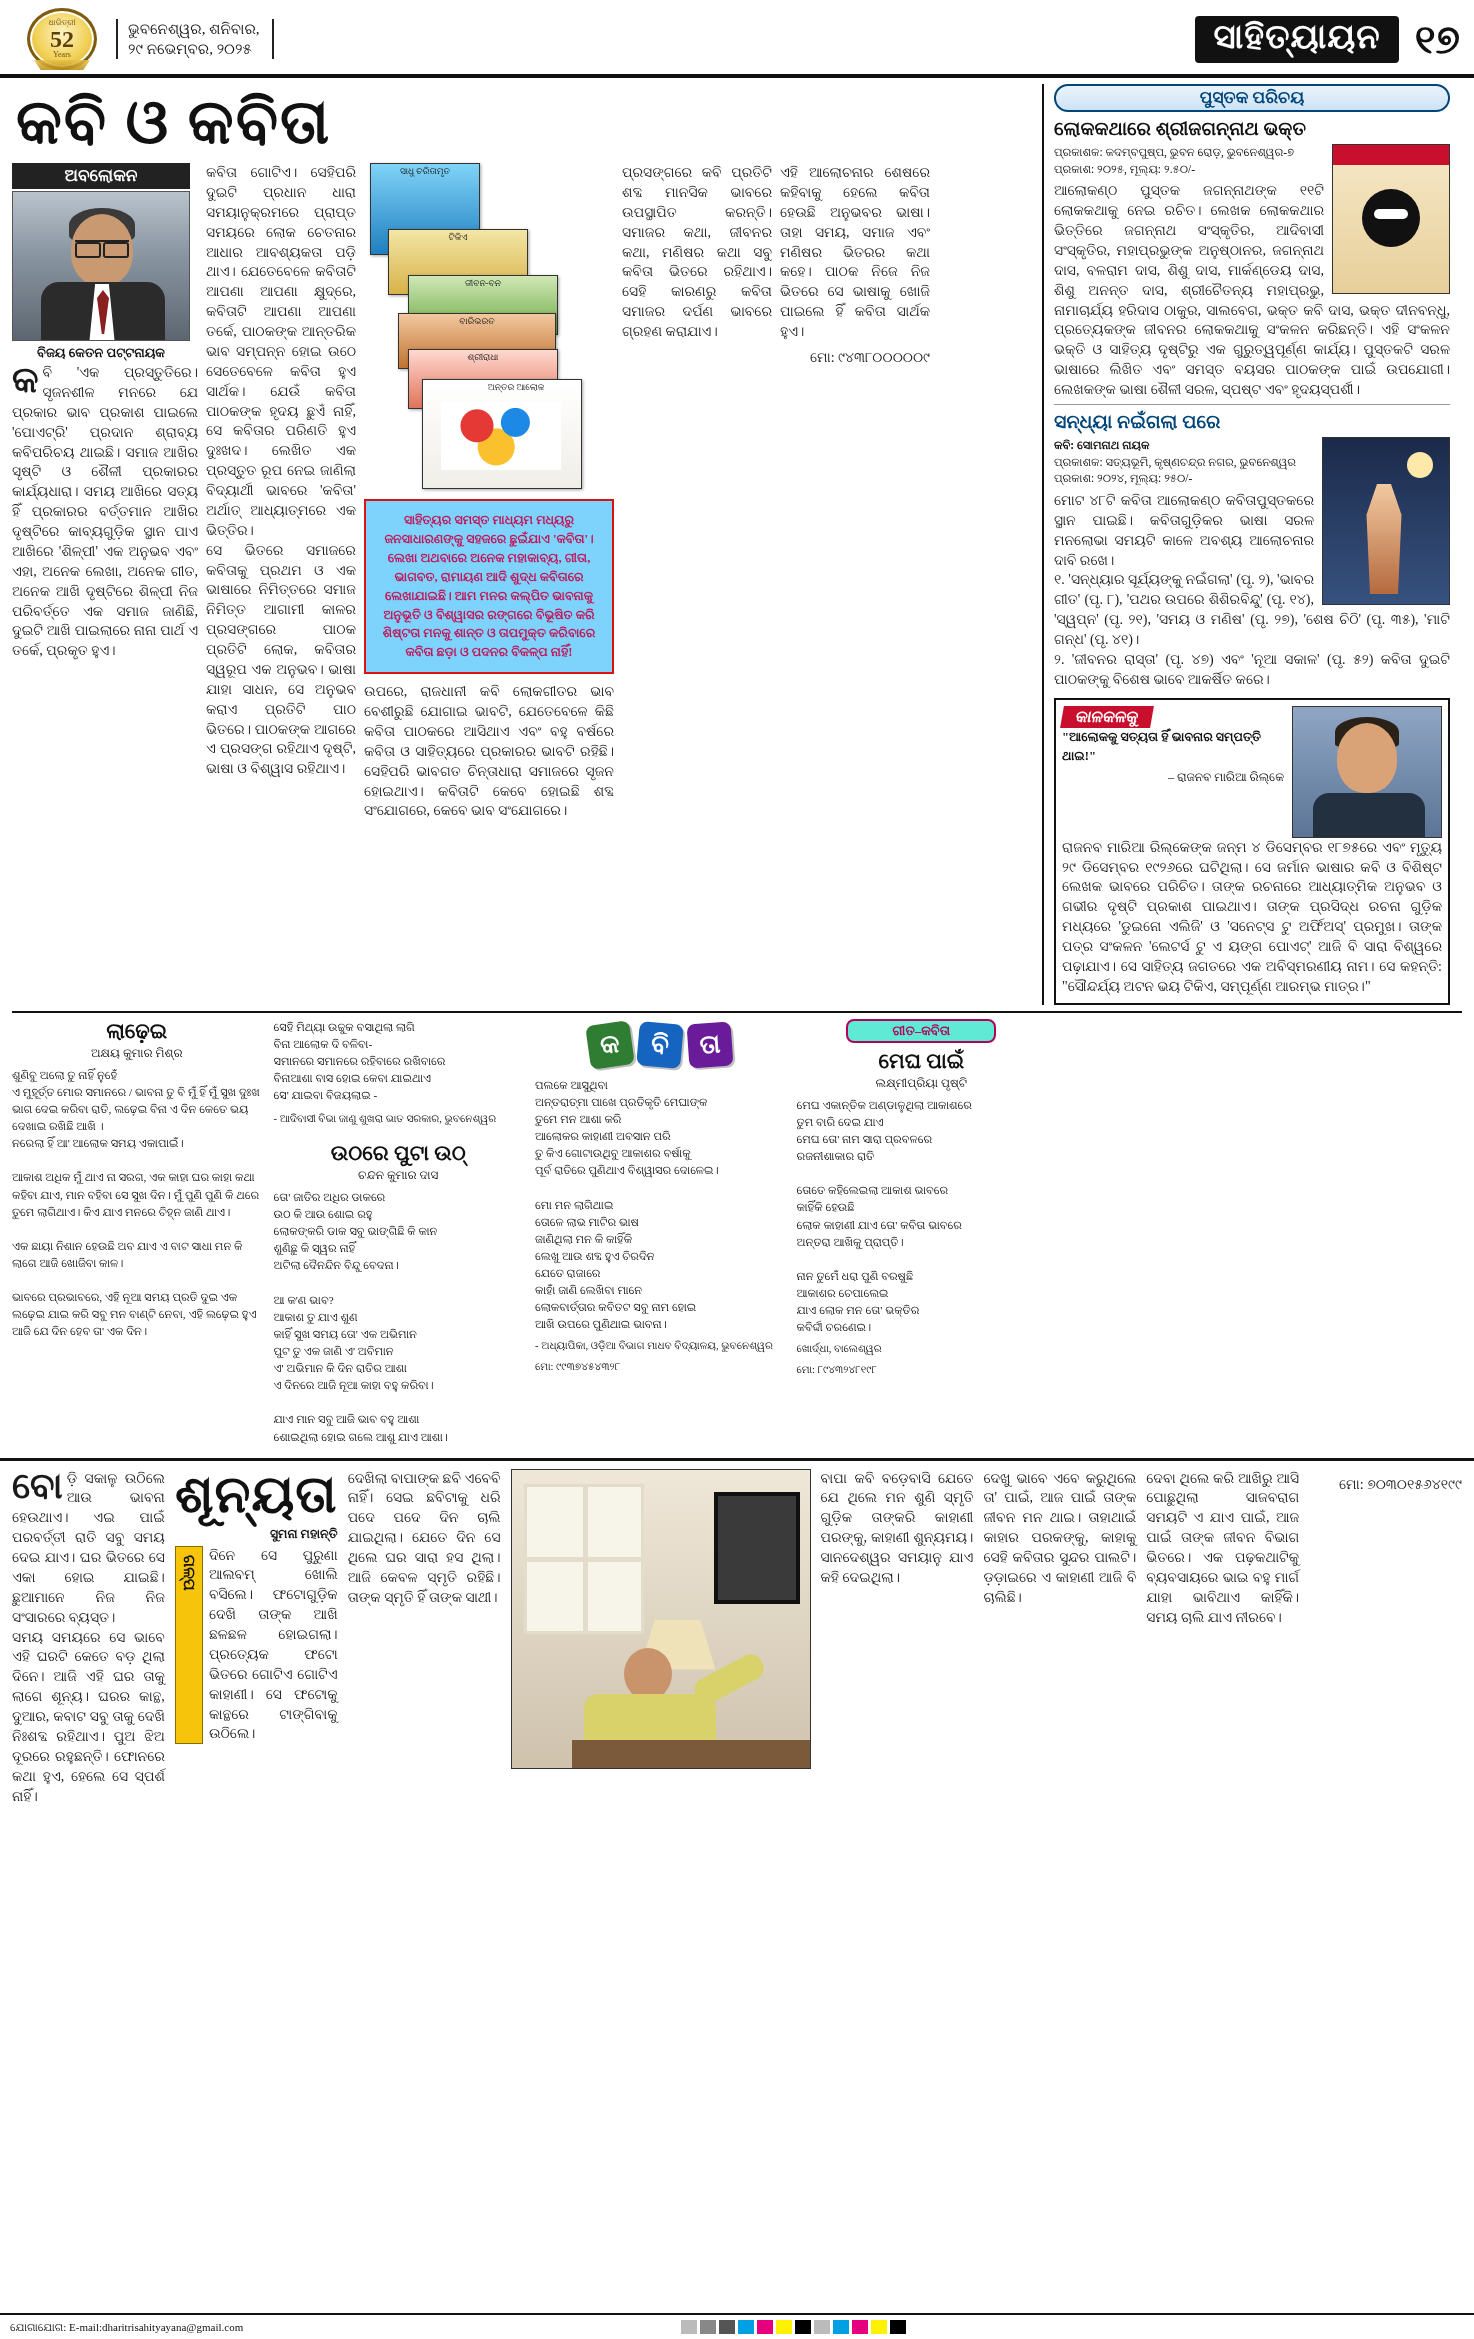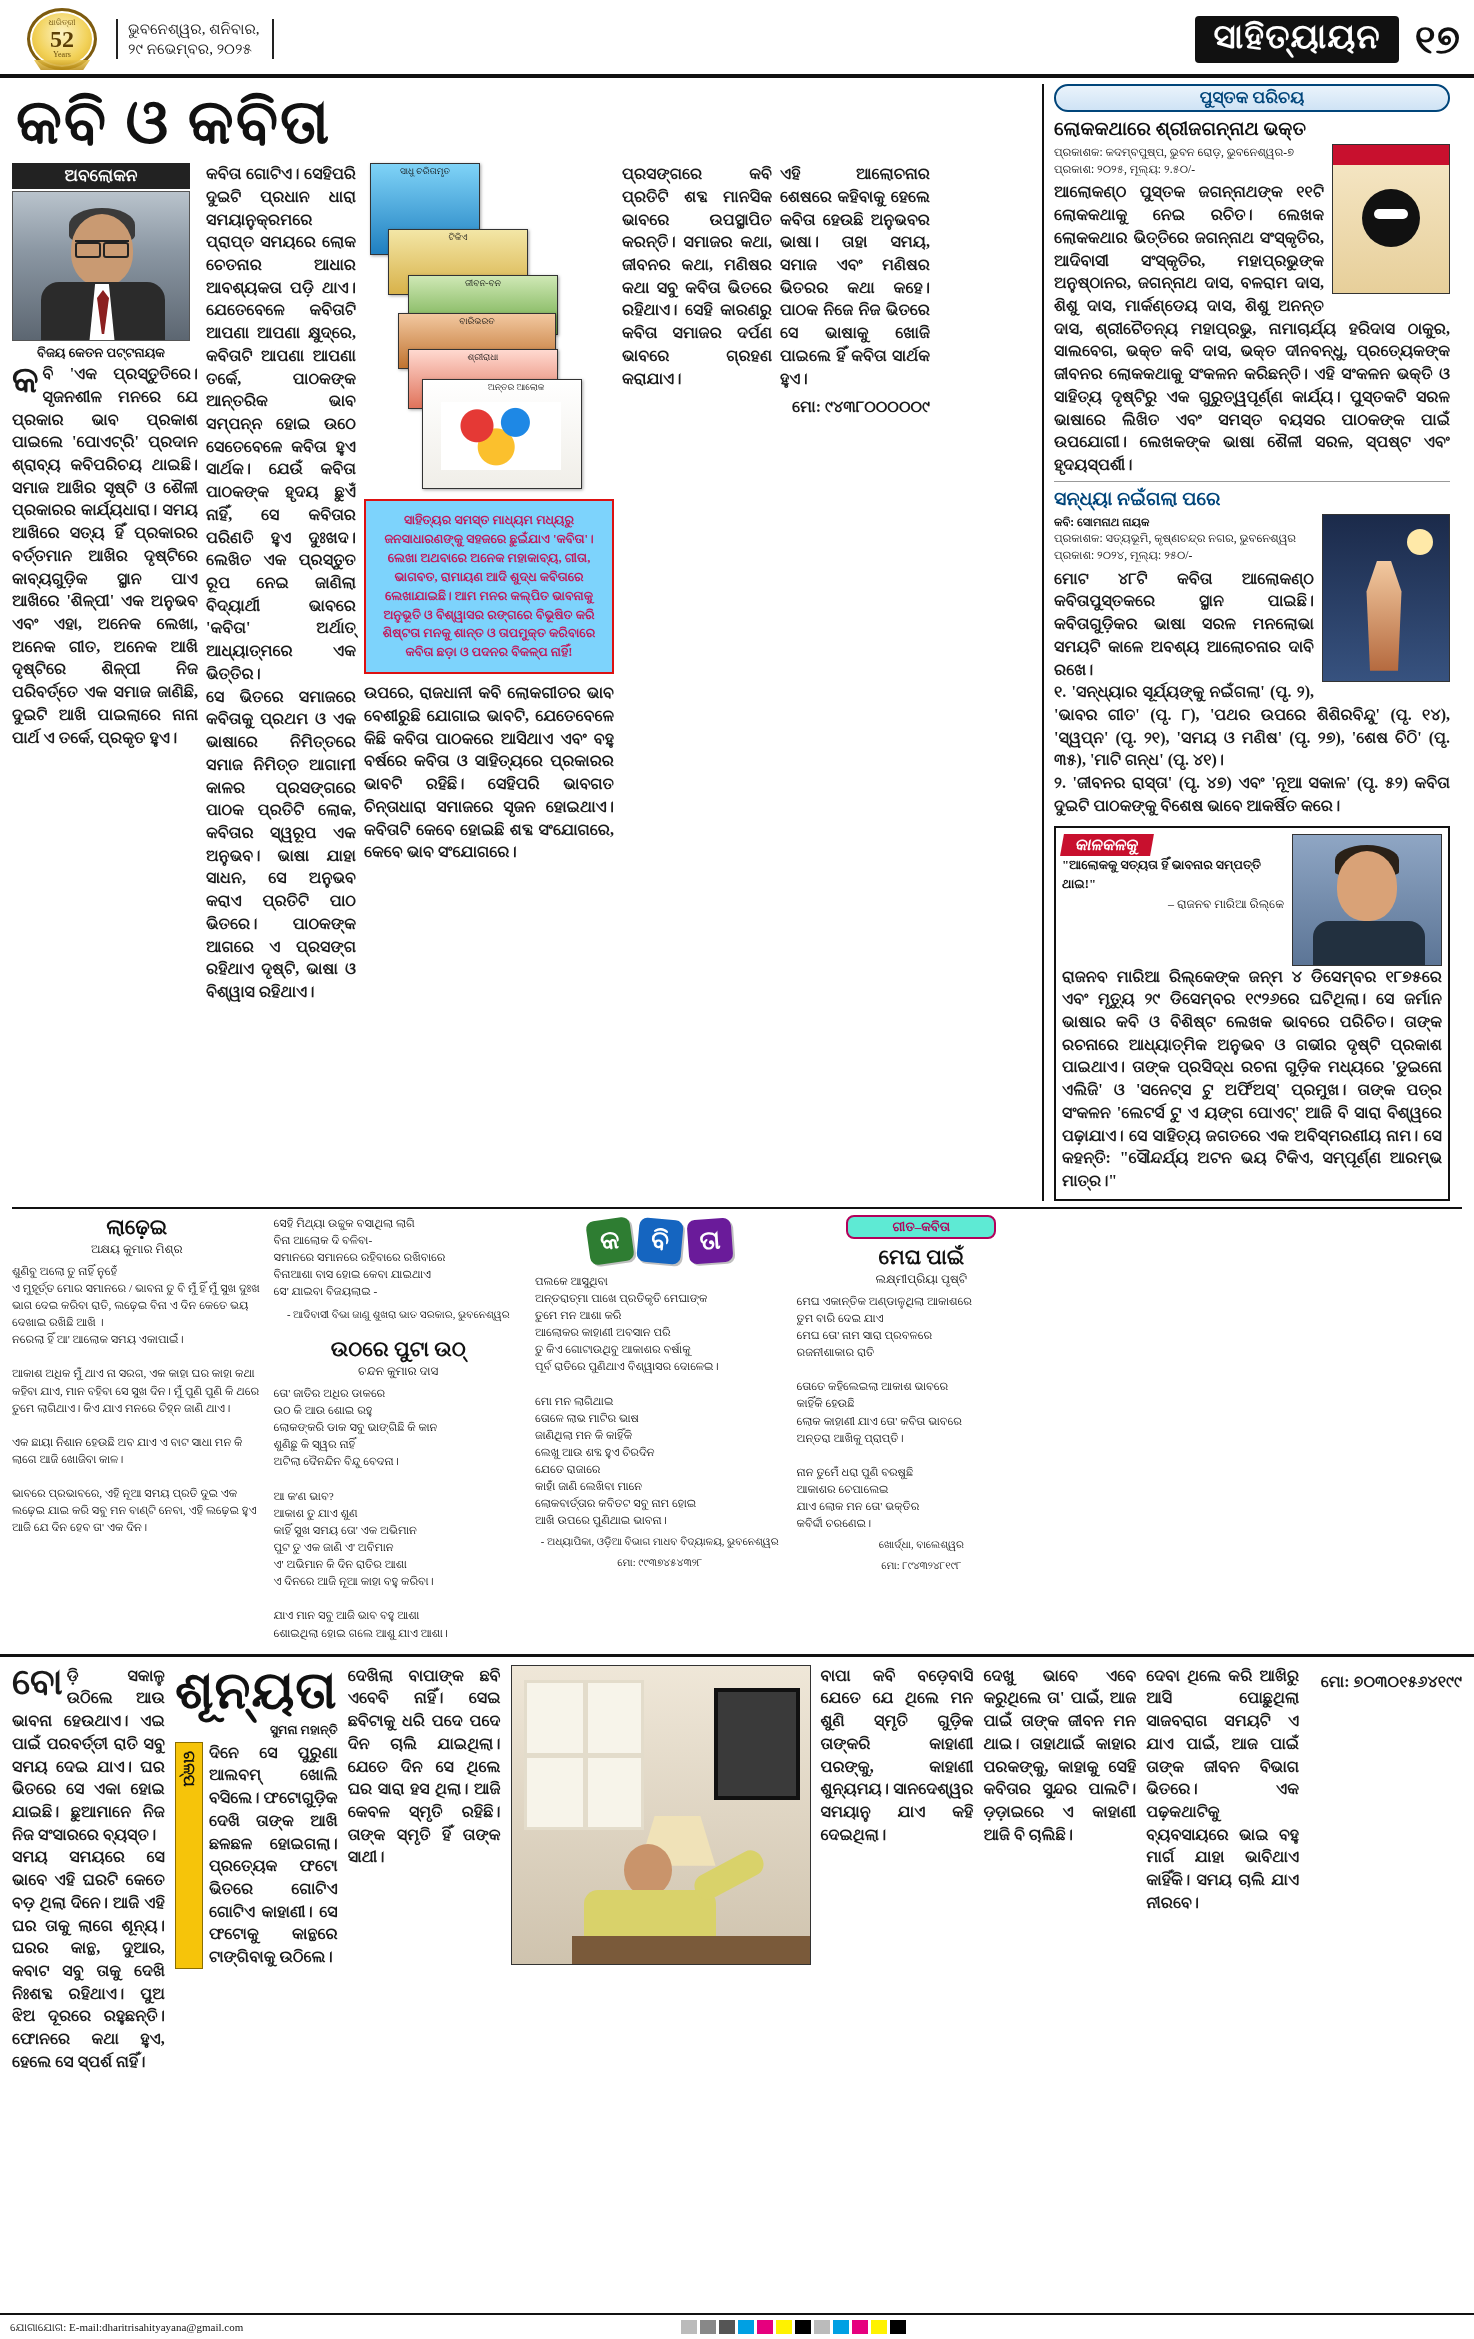--- a/index.html
+++ b/index.html
@@ -55,27 +55,26 @@
   }
   .brand .logo {
     background: #111; color: #fff; font-size: 34px; font-weight: bold;
     padding: 2px 18px 6px 18px; letter-spacing: 1px;
     border-radius: 4px;
   }
   .brand .pageno { font-size: 40px; font-weight: bold; }
 
   
   .col-text {
-    font-size: 16px;
+    font-size: 14px;
     line-height: 1.42;
     text-align: justify;
     color: #1a1a1a;
     hyphens: auto;
     word-break: break-word;
-    font-weight: bold;
   }
 
   .rule { border-top: 2px solid #111; }
 
   
   .top-wrap { display: flex; padding: 6px 12px 0 12px; gap: 10px; }
   .top-left { width: 1020px; }
   .top-right { width: 408px; border-left: 2px solid #111; padding-left: 10px; }
 
   .kabi-title {
@@ -176,21 +175,21 @@
     background: linear-gradient(#f2c9a0,#b56a3f);
     clip-path: polygon(40% 0,60% 0,75% 28%,70% 100%,30% 100%,25% 28%);
   }
 
   
   .poems { display:flex; padding: 6px 12px; gap: 12px; }
   .poem-col { width: 252px; }
   .poem-title { text-align:center; font-size: 21px; font-weight: bold; margin-bottom: 2px; }
   .poem-author { text-align:center; font-size: 12px; margin-bottom: 6px; }
   .poem-body { font-size: 11.4px; line-height: 1.5; }
-  .poem-foot { font-size: 10.5px; line-height:1.4; text-align:center; margin-top: 6px; }
+  .poem-foot { font-size: 10.5px; line-height:1.4; text-align:left; margin-top: 6px; }
 
   .kabita-logo { display:flex; justify-content:center; gap:6px; margin: 4px 0 10px 0; }
   .kabita-logo span {
     display:inline-block; width: 44px; height: 44px; border-radius: 8px; color:#fff;
     font-size: 26px; font-weight:bold; text-align:center; line-height: 44px;
     box-shadow: 2px 2px 0 rgba(0,0,0,.25);
   }
   .kl1{ background:#2e7d32; transform: rotate(-8deg); }
   .kl2{ background:#1565c0; transform: rotate(5deg); }
   .kl3{ background:#6a1b9a; transform: rotate(-4deg); }

